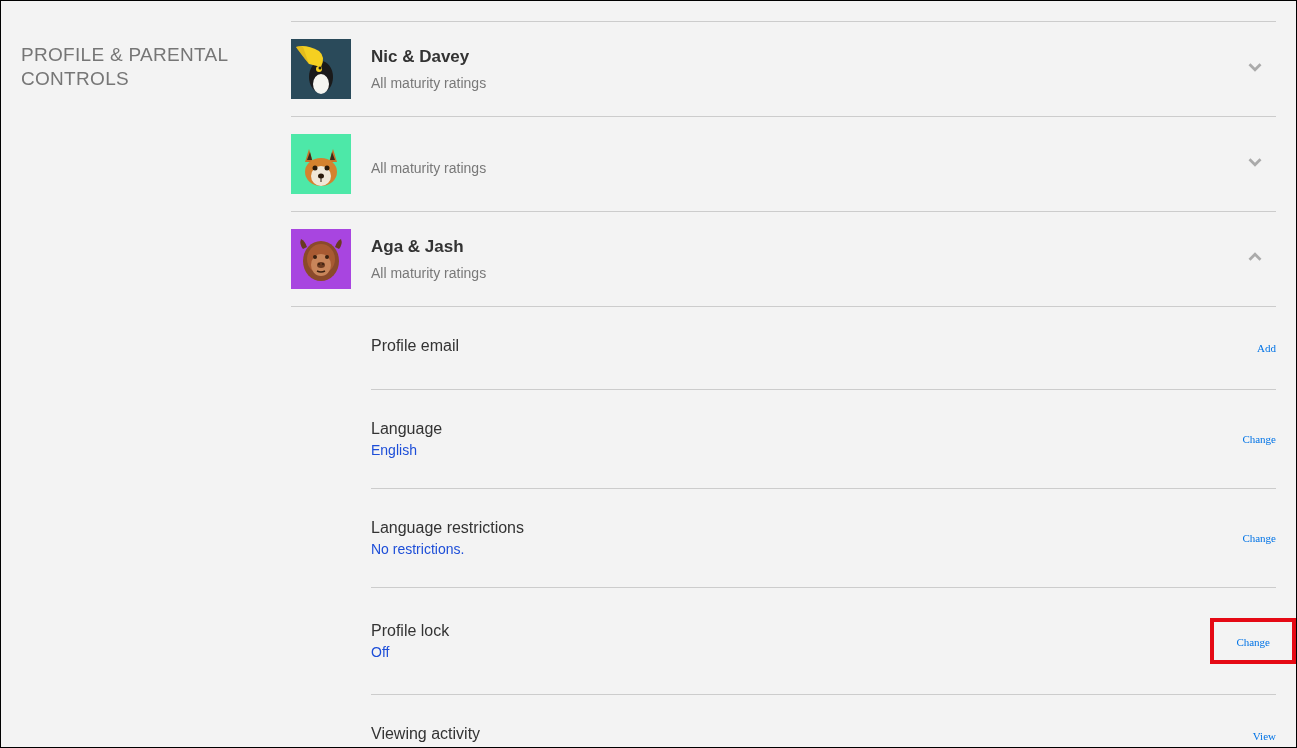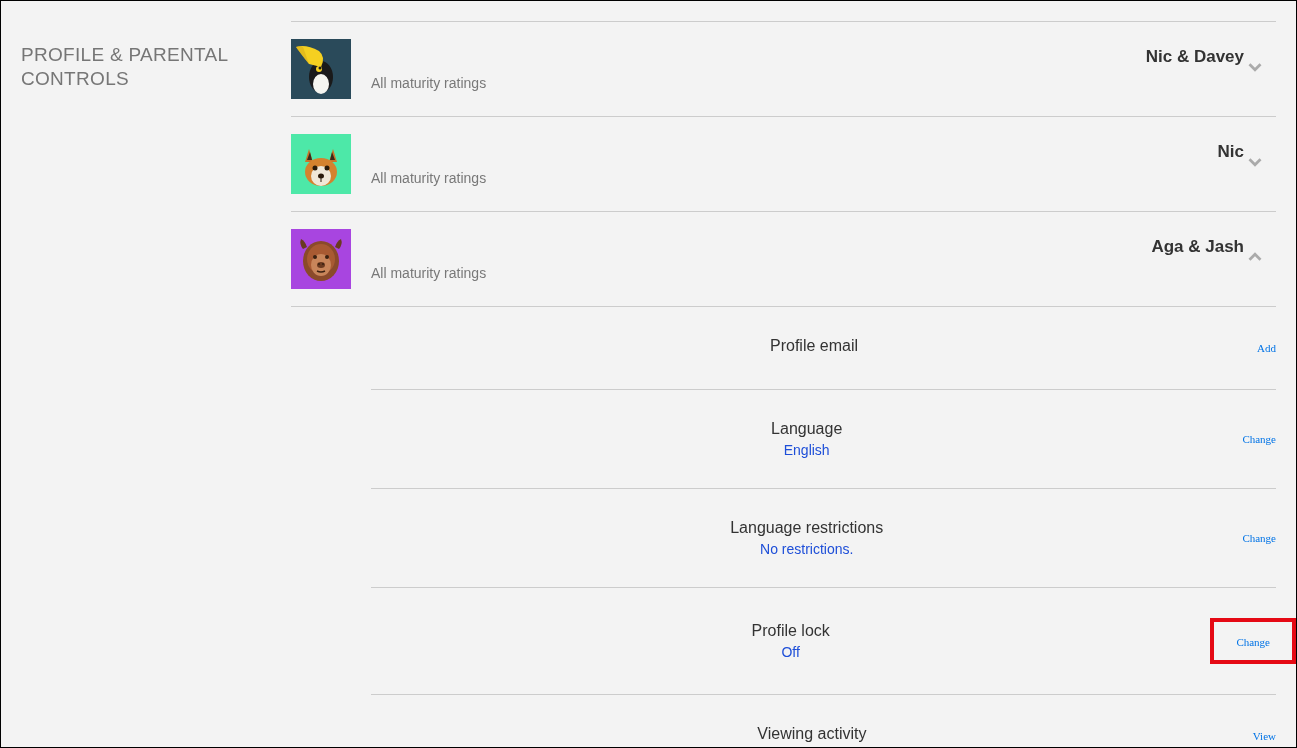--- a/index.html
+++ b/index.html
@@ -69,21 +69,20 @@
       overflow: hidden;
     }
     .profile-info {
       flex: 1;
     }
     .profile-name {
       font-size: 17px;
       font-weight: 600;
       color: #333;
       margin-bottom: 2px;
-      text-align: right;
     }
     .profile-subtitle {
       font-size: 14px;
       color: #787878;
       margin-top: 8px;
     }
     .chevron {
       color: #aaa;
       margin-right: 10px;
     }
@@ -93,21 +92,20 @@
     }
     .profile-details {
       padding-left: 80px;
     }
     .detail-row {
       display: flex;
       align-items: center;
       justify-content: space-between;
       padding: 30px 0;
       border-bottom: 1px solid #ccc;
-      text-align: center;
     }
     .detail-row:last-child {
       border-bottom: none;
     }
     .detail-left {
       flex: 1;
     }
     .detail-title {
       font-size: 16px;
       color: #333;
@@ -174,21 +172,20 @@
           <path d="M 41 18 L 44 26 L 39 26 Z" fill="#3a2a1a"></path>
           <ellipse cx="30" cy="38" rx="16" ry="14" fill="#d4822e"></ellipse>
           <ellipse cx="30" cy="42" rx="10" ry="10" fill="#f0e8d8"></ellipse>
           <circle cx="24" cy="34" r="2.5" fill="#2a1a0a"></circle>
           <circle cx="36" cy="34" r="2.5" fill="#2a1a0a"></circle>
           <ellipse cx="30" cy="42" rx="3" ry="2.5" fill="#2a1a0a"></ellipse>
           <path d="M 30 44 L 30 48" stroke="#2a1a0a" stroke-width="1"></path>
         </svg>
       </div>
       <div class="profile-info">
-        <div class="profile-name">Nic</div>
         <div class="profile-subtitle">All maturity ratings</div>
       </div>
       <div class="chevron">
         <svg viewBox="0 0 24 24" fill="none" stroke="currentColor" stroke-width="3">
           <polyline points="6 9 12 15 18 9"></polyline>
         </svg>
       </div>
     </div>
 
     <div class="profile-row">

